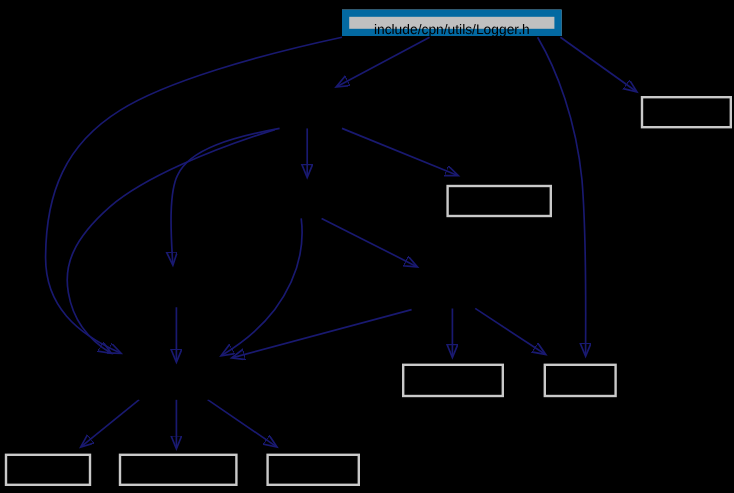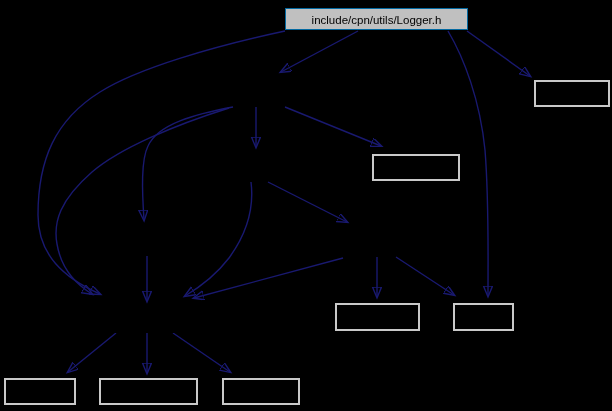--- a/index.html
+++ b/index.html
@@ -13,21 +13,21 @@
   .edges{position:absolute;left:0;top:0;width:612px;height:411px;}
   .edges path{fill:none;stroke:#191970;stroke-width:1.4px;}
   .node{position:absolute;box-sizing:border-box;}
   .node.root{
     background:#c0c0c0;
     color:#000;
     font-size:11.5px;
     line-height:22px;
     text-align:center;
     white-space:nowrap;
-    border:1px solid #0369a1;
+    border:6px solid #0369a1;
   }
   .node.empty{
     background:#000;
     border:2px solid #c9c9c9;
   }
   .node.hidden-node{
     background:transparent;
     border:1px solid #000;
   }
 </style>

